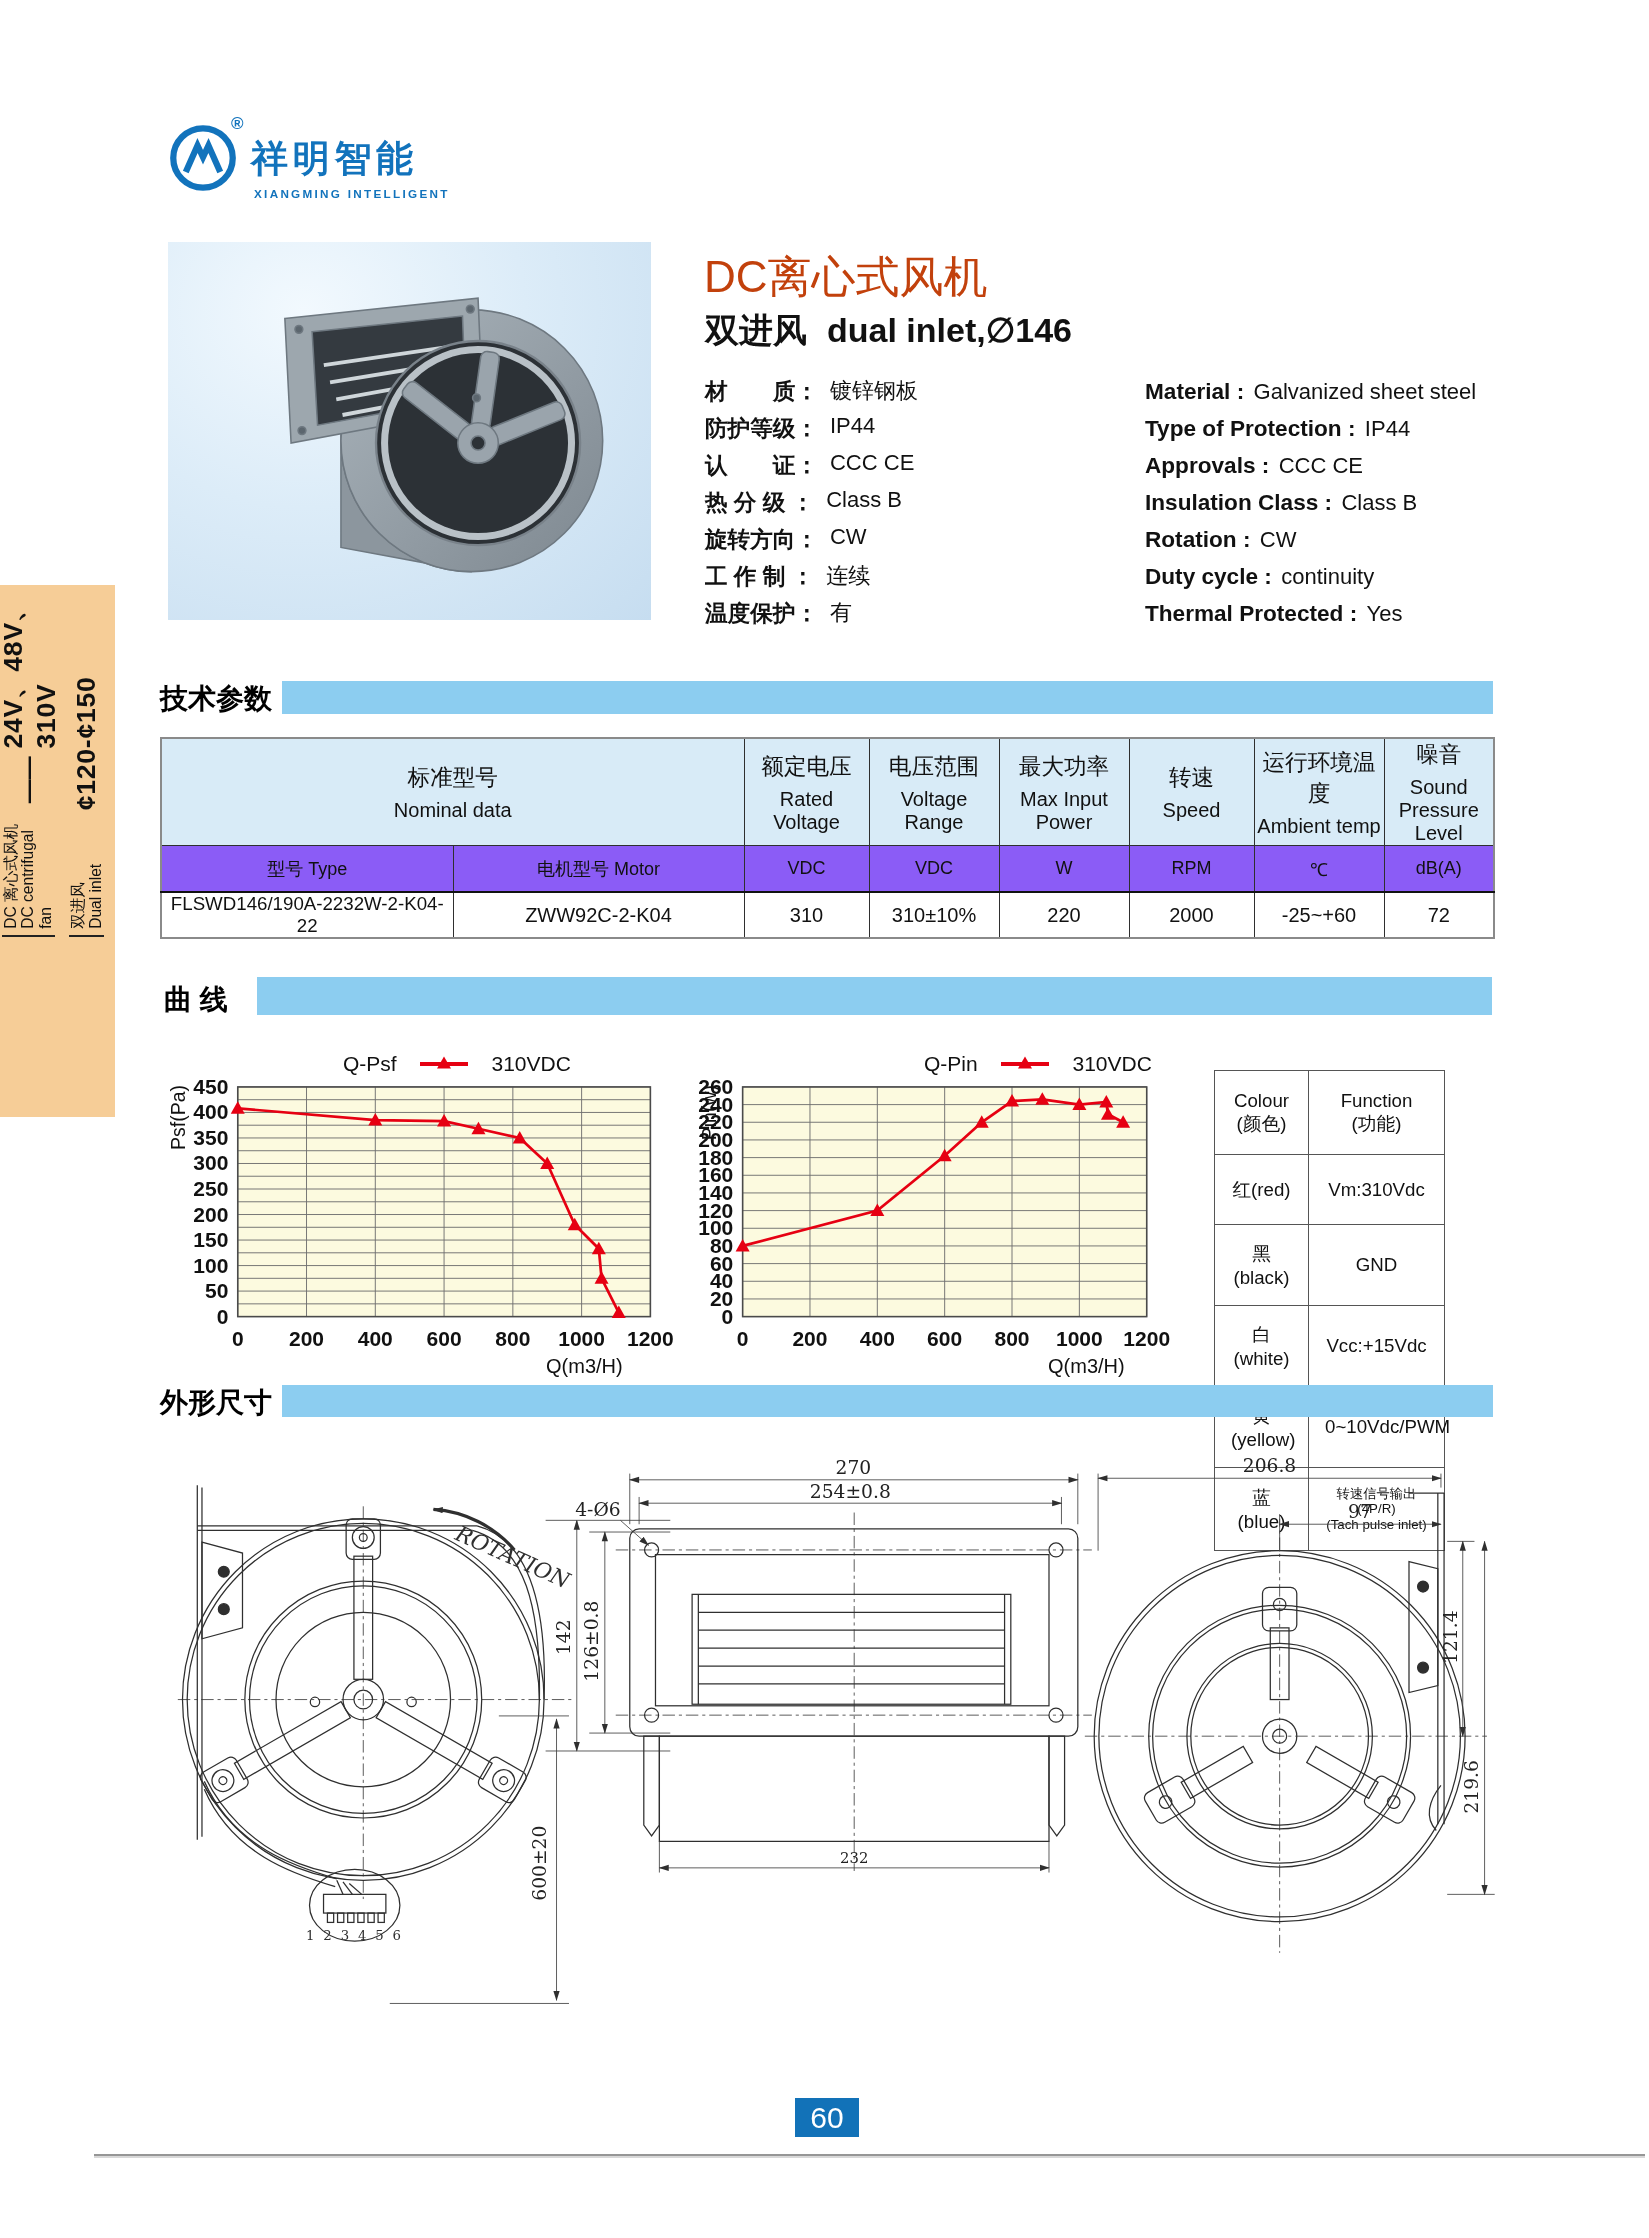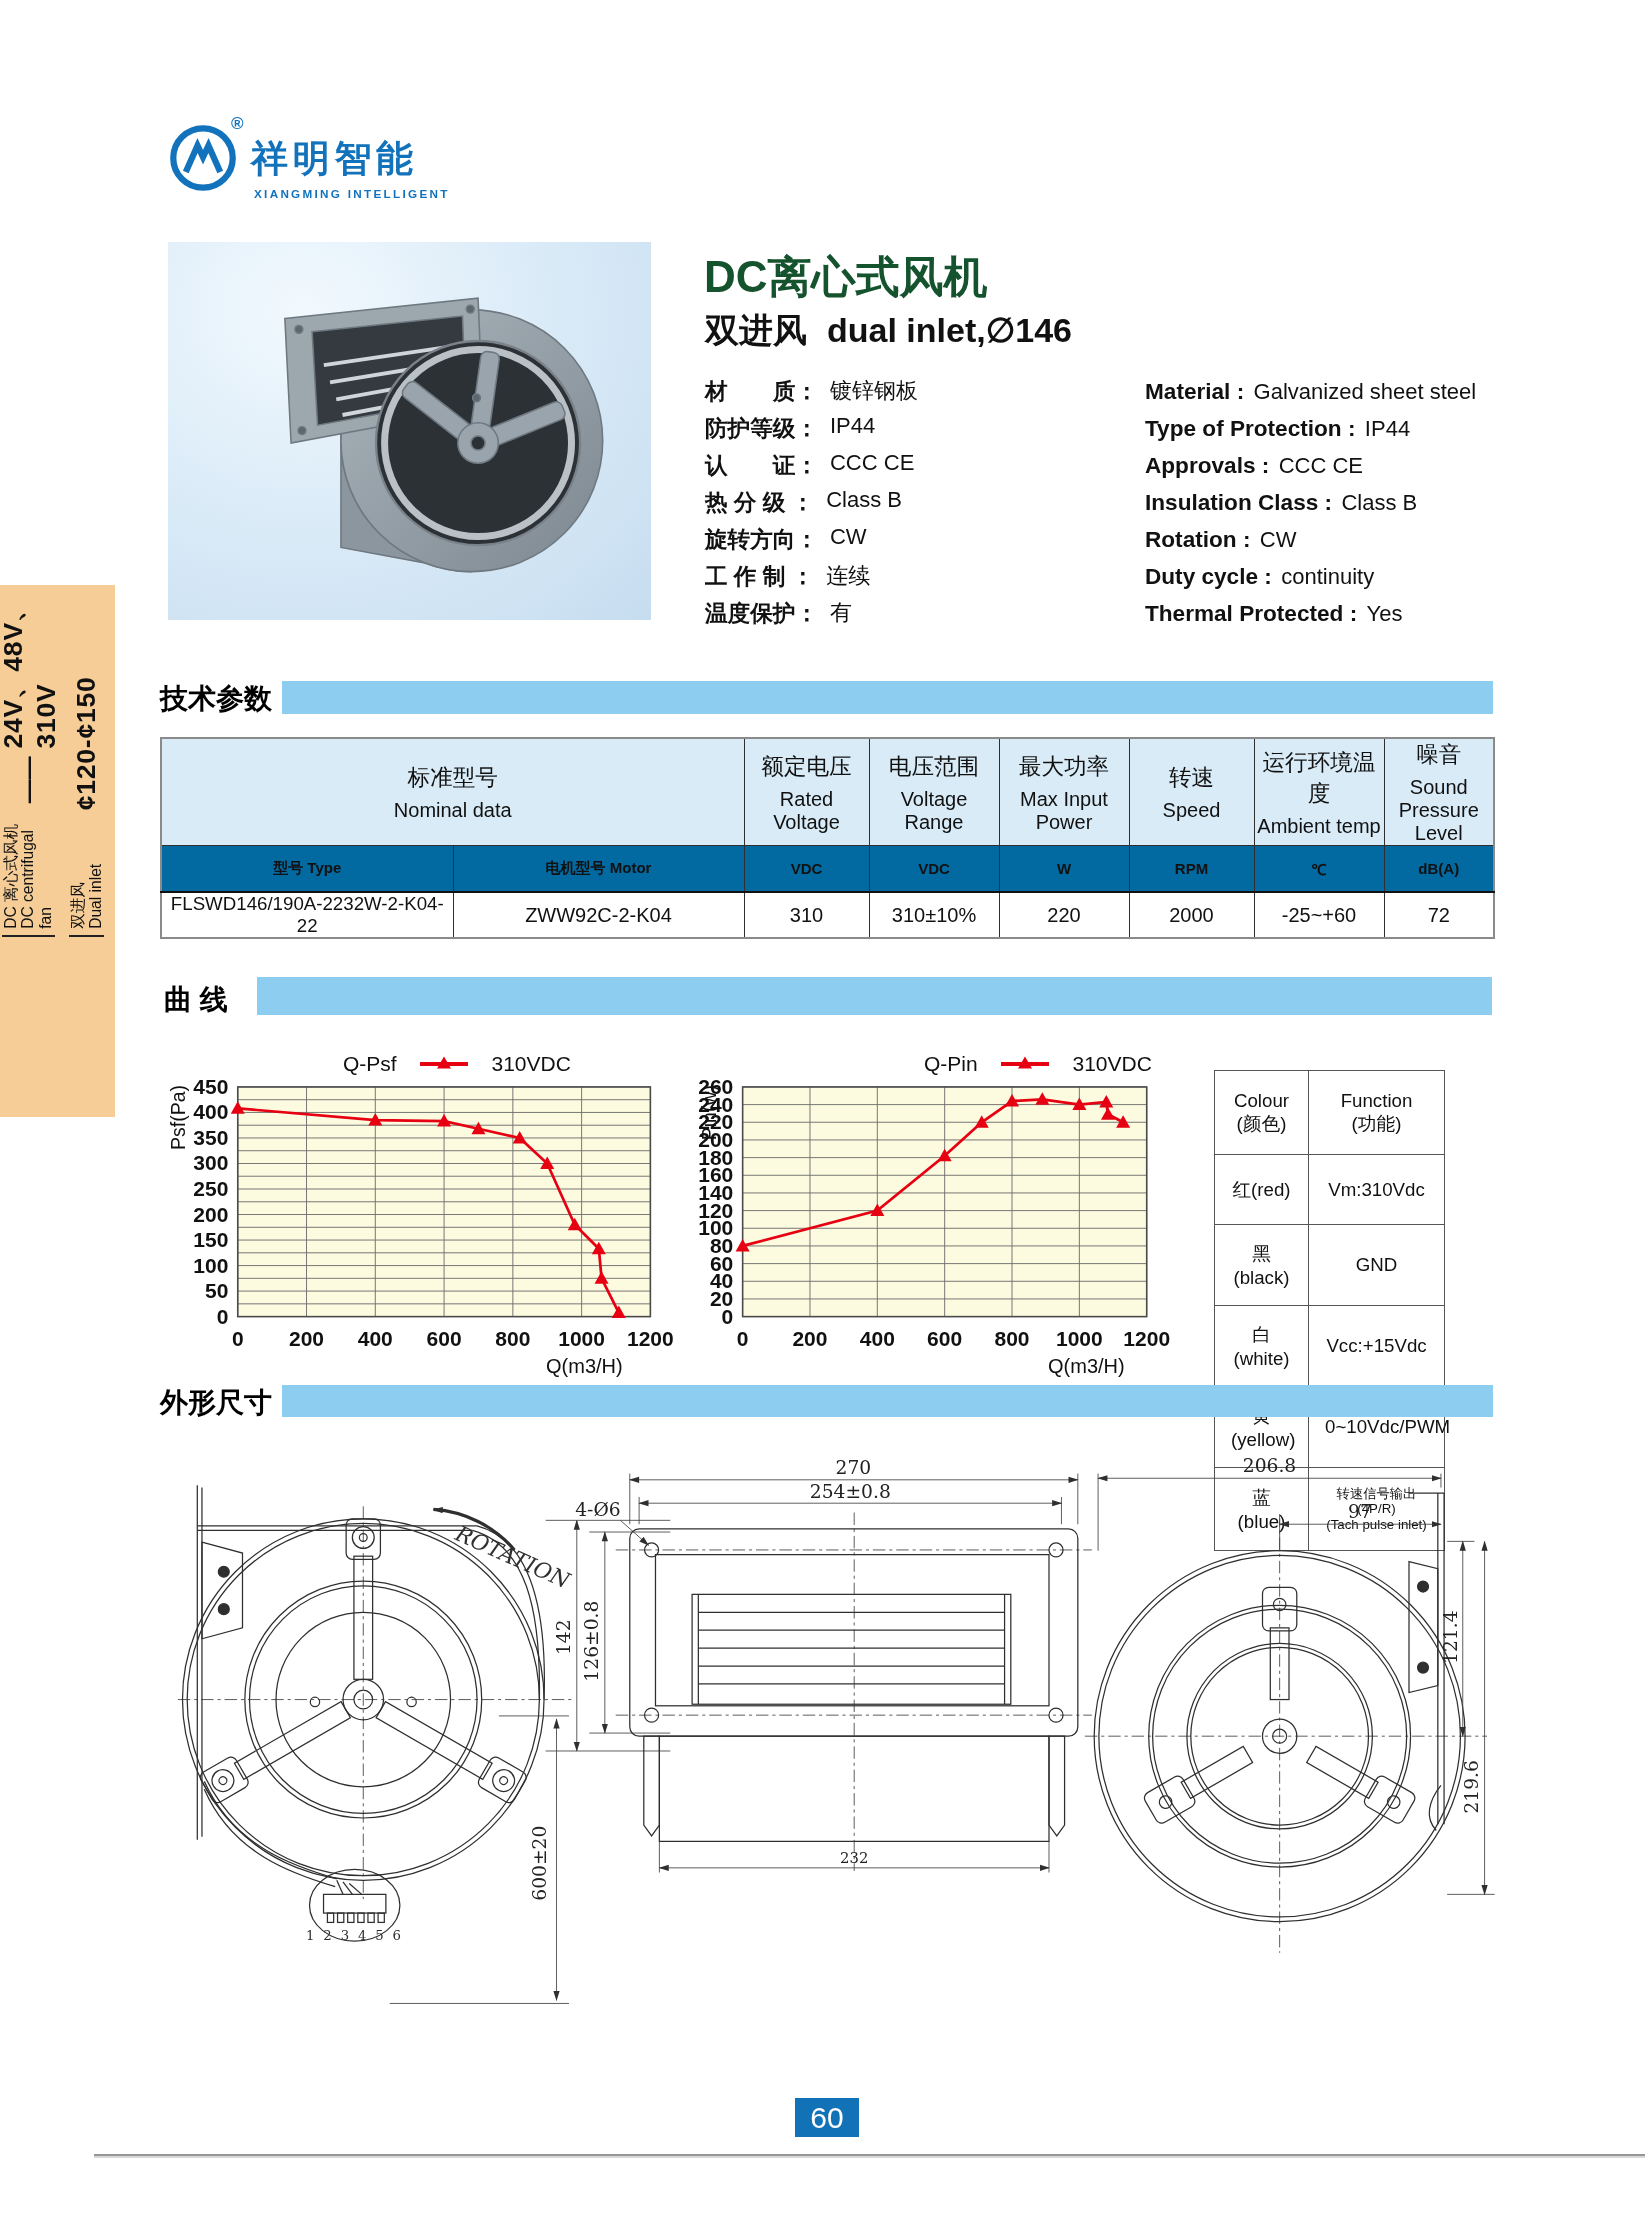--- a/index.html
+++ b/index.html
@@ -11,21 +11,21 @@
   .logo-zh{left:251px;top:134px;font-size:37px;font-weight:bold;color:#1273bc;letter-spacing:4.7px;}
   .logo-en{left:254px;top:187px;font-size:11.7px;font-weight:bold;color:#1273bc;letter-spacing:2.3px;}
   .logo-reg{left:231px;top:114px;font-size:17px;color:#1273bc;font-weight:bold;}
 
   
   .photo{left:168px;top:242px;width:483px;height:378px;
          background:radial-gradient(ellipse at 28% 18%, #f2f9fe 0%, #dcecf8 45%, #c6ddf0 100%);}
 
   
   .title-row{left:704px;top:248px;display:flex;align-items:baseline;gap:15.6px;}
-  .title-zh{font-size:44px;font-weight:bold;color:#14532d;}
+  .title-zh{font-size:44px;font-weight:normal;color:#c2410c;}
   .title-en{font-size:39px;font-weight:600;color:#111;}
   .sub-row{left:705px;top:308px;display:flex;align-items:baseline;gap:20px;}
   .sub-zh{font-size:34px;font-weight:bold;color:#111;}
   .sub-en{font-size:34px;font-weight:600;color:#111;}
 
   
   .specs{left:705px;top:373px;width:928px;}
   .spec-row{display:flex;height:37px;align-items:center;}
   .spec-zh{width:440px;display:flex;font-size:22.6px;font-weight:bold;}
   .spec-zh .lab{white-space:pre;}
@@ -35,21 +35,21 @@
 
   
   .head-text{font-size:28px;font-weight:bold;color:#000;}
   .head-bar{background:#8ccdf0;}
 
   
   .tech-table{left:160px;top:737px;width:1333px;border-collapse:collapse;table-layout:fixed;
               border:2.3px solid #8a8a8a;text-align:center;}
   .tech-table td{border:1.2px solid #2f2f2f;padding:0;}
   .tech-table tr.h1 td{background:#d8ebf7;height:103px;vertical-align:middle;}
-  .tech-table tr.h2 td{background:#0369a1;height:45px;border-bottom:2.3px solid #111;font-size:15px;font-weight:bold;}
+  .tech-table tr.h2 td{background:#8b5cf6;height:45px;border-bottom:2.3px solid #111;font-size:18px;}
   .tech-table tr.dr td{height:44px;font-size:20px;background:#fff;}
   .h1 .zh{font-size:22.6px;display:block;margin-bottom:6.2px;}
   .h1 .en{font-size:20px;display:block;line-height:1.15;}
 
   
   .legend{position:absolute;display:flex;align-items:center;gap:23.4px;font-size:21px;color:#111;}
   .lswatch{position:relative;width:48px;height:3.1px;background:#e60012;display:inline-block;}
   .lswatch::after{content:"";position:absolute;left:50%;top:50%;transform:translate(-50%,-62%);
      border-left:7.8px solid transparent;border-right:7.8px solid transparent;border-bottom:12.5px solid #e60012;}
   .ylab{position:absolute;writing-mode:vertical-rl;transform:rotate(180deg);font-size:19.5px;color:#111;}

